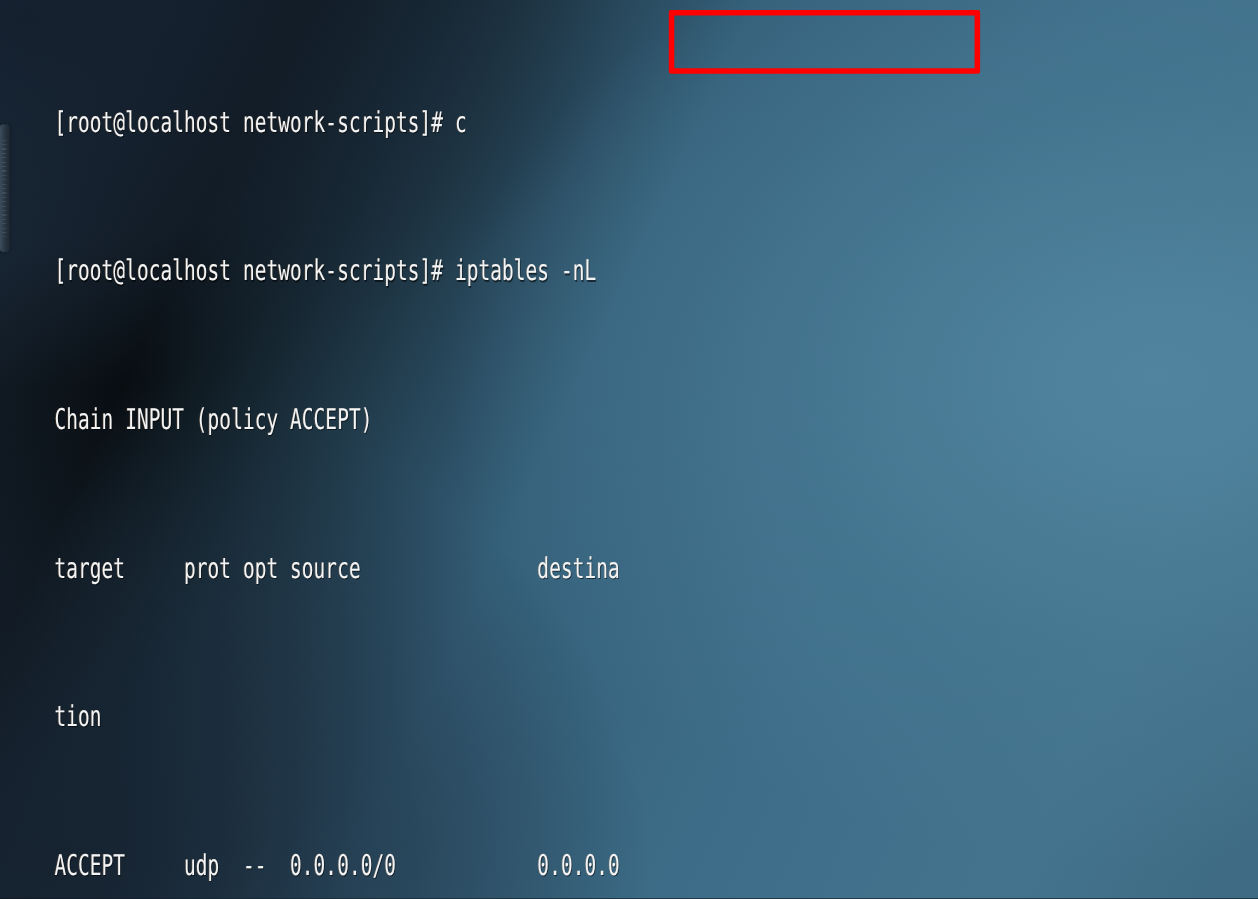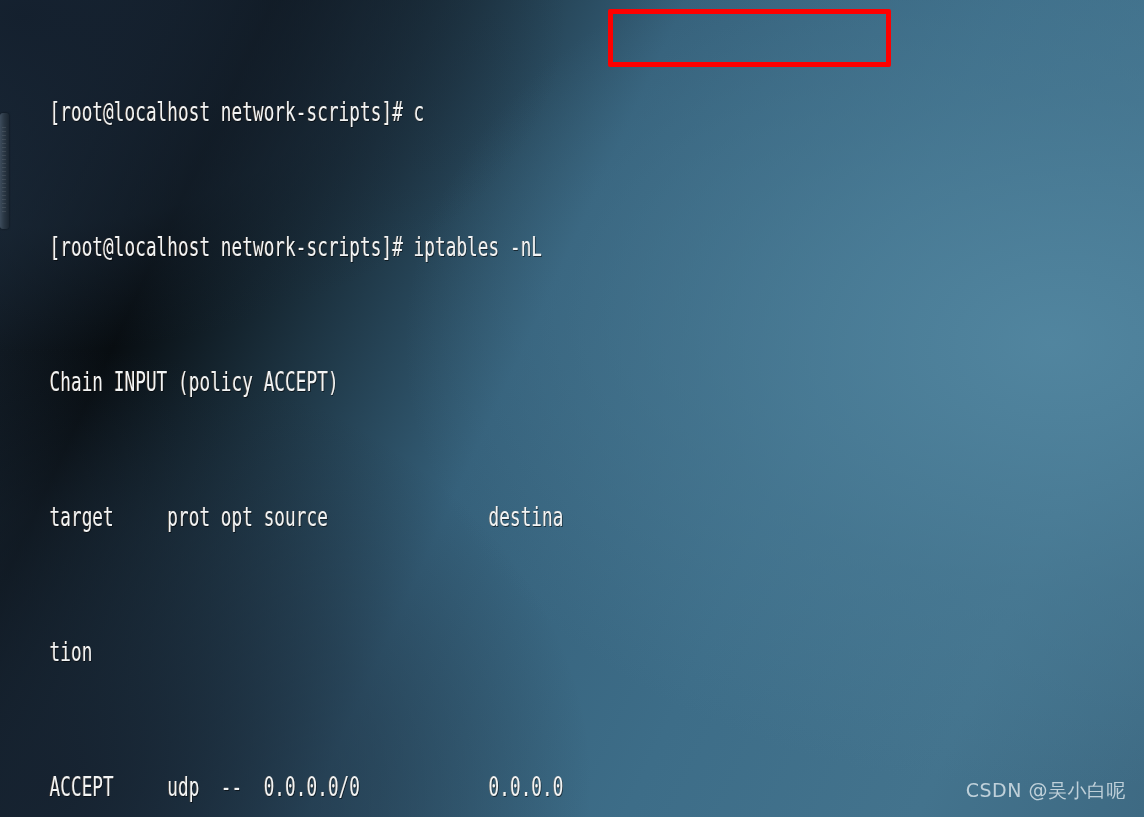--- a/index.html
+++ b/index.html
@@ -136,15 +136,14 @@
     
   </div>
 
   <div id="scrollbar-track">
     <div id="scrollbar-thumb"></div>
   </div>
 
   <div id="cmd-highlight-box"></div>
 
 
-  <div id="watermark">CSDN @吴小白呢</div>
 
 </div>
 
 </body></html>

